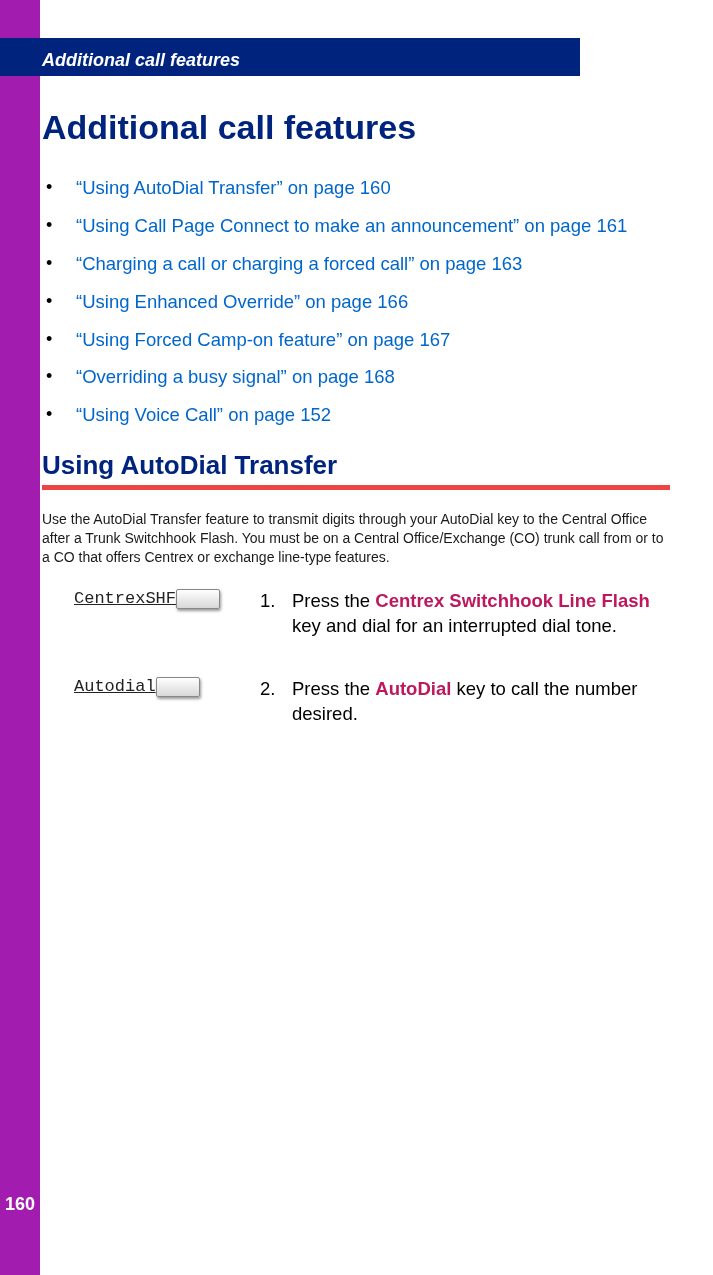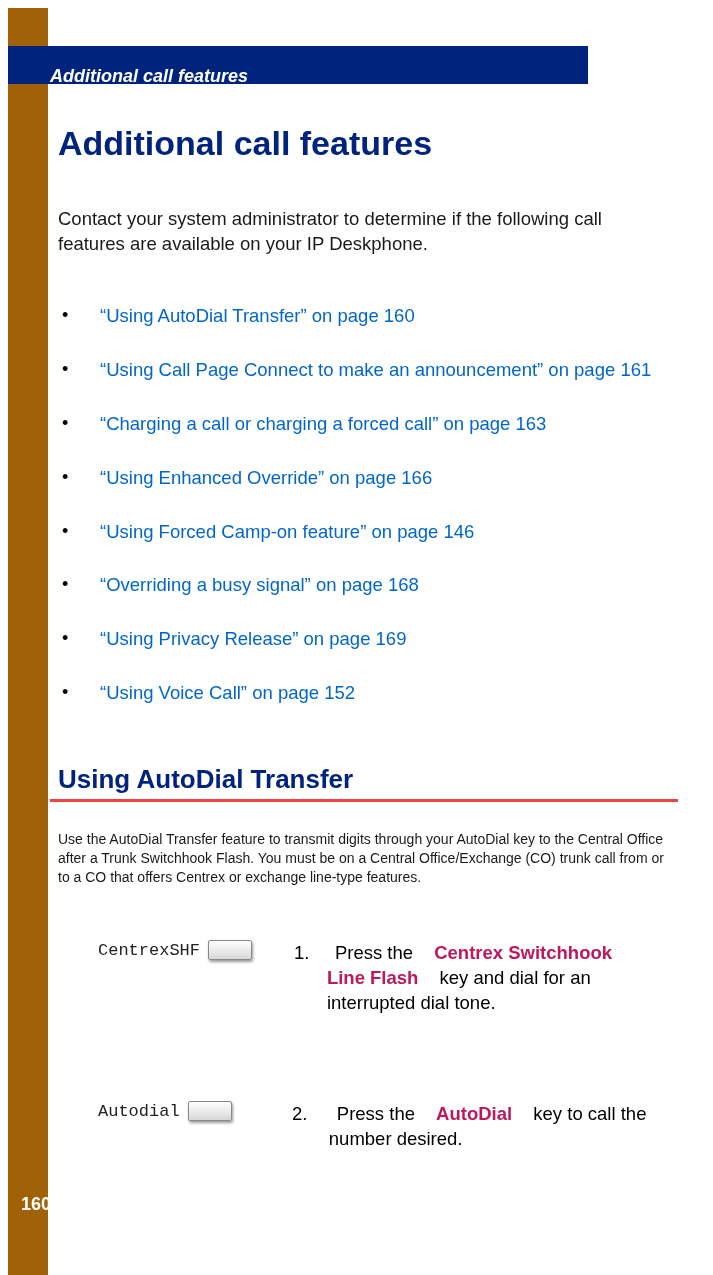--- a/index.html
+++ b/index.html
@@ -1,30 +1,30 @@
 <!DOCTYPE html>
 <html><head>
 <meta charset="utf-8">
 <style>
-  * { box-sizing: border-box; margin: 0; padding: 8px; }
+  * { box-sizing: border-box; margin: 0; padding: 0; }
   body {
     width: 713px;
     height: 1275px;
     background: #ffffff;
     font-family: Arial, Helvetica, sans-serif;
     color: #000000;
     position: relative;
   }
   .sidebar {
     position: absolute;
     left: 0;
     top: 0;
     width: 40px;
     height: 1275px;
-    background: #a16207;
+    background: #a21caf;
   }
   .pagenum {
     position: absolute;
     bottom: 60px;
     left: 5px;
     color: #ffffff;
     font-weight: bold;
     font-size: 18px;
     width: 30px;
   }
@@ -81,21 +81,21 @@
     font-size: 18px;
   }
   ul.links li a {
     color: #0066cc;
     text-decoration: none;
   }
   h2.section-title {
     color: #00247d;
     font-size: 26px;
     font-weight: bold;
-    border-bottom: 3px solid #ef4444;
+    border-bottom: 5px solid #ef4444;
     padding-bottom: 4px;
     margin-bottom: 20px;
     margin-top: 6px;
   }
   p.section-body {
     font-size: 14px;
     line-height: 1.35;
     margin-bottom: 22px;
     color: #1a1a1a;
   }
@@ -113,20 +113,21 @@
   }
   .key-widget {
     display: flex;
     align-items: center;
     min-width: 200px;
     padding-left: 32px;
     font-family: "Courier New", Courier, monospace;
     font-size: 17px;
     color: #222;
     font-weight: normal;
+    text-decoration: underline;
   }
   .key-btn {
     width: 44px;
     height: 20px;
     border: 1px solid #888;
     background: linear-gradient(#ffffff, #d8d8d8);
     border-radius: 2px;
     box-shadow: 1px 2px 3px rgba(0,0,0,0.4);
   }
   .step-text {
@@ -150,30 +151,28 @@
 <div class="sidebar">
   <div class="pagenum">160</div>
 </div>
 
 <div class="header-bar">Additional call features</div>
 
 <div class="content">
 
   <h1 class="main-title">Additional call features</h1>
 
-  <p class="intro">Contact your system administrator to determine if the following call features are available on your IP Deskphone.</p>
 
   <ul class="links">
     <li><a>“Using AutoDial Transfer” on page 160</a></li>
     <li><a>“Using Call Page Connect to make an announcement” on page 161</a></li>
     <li><a>“Charging a call or charging a forced call” on page 163</a></li>
     <li><a>“Using Enhanced Override” on page 166</a></li>
-    <li><a>“Using Forced Camp-on feature” on page 146</a></li>
+    <li><a>“Using Forced Camp-on feature” on page 167</a></li>
     <li><a>“Overriding a busy signal” on page 168</a></li>
-    <li><a>“Using Privacy Release” on page 169</a></li>
     <li><a>“Using Voice Call” on page 152</a></li>
   </ul>
 
   <h2 class="section-title">Using AutoDial Transfer</h2>
 
   <p class="section-body">Use the AutoDial Transfer feature to transmit digits through your AutoDial key to the Central Office after a Trunk Switchhook Flash. You must be on a Central Office/Exchange (CO) trunk call from or to a CO that offers Centrex or exchange line-type features.</p>
 
 
   <div class="step-row">
     <div class="key-widget">

